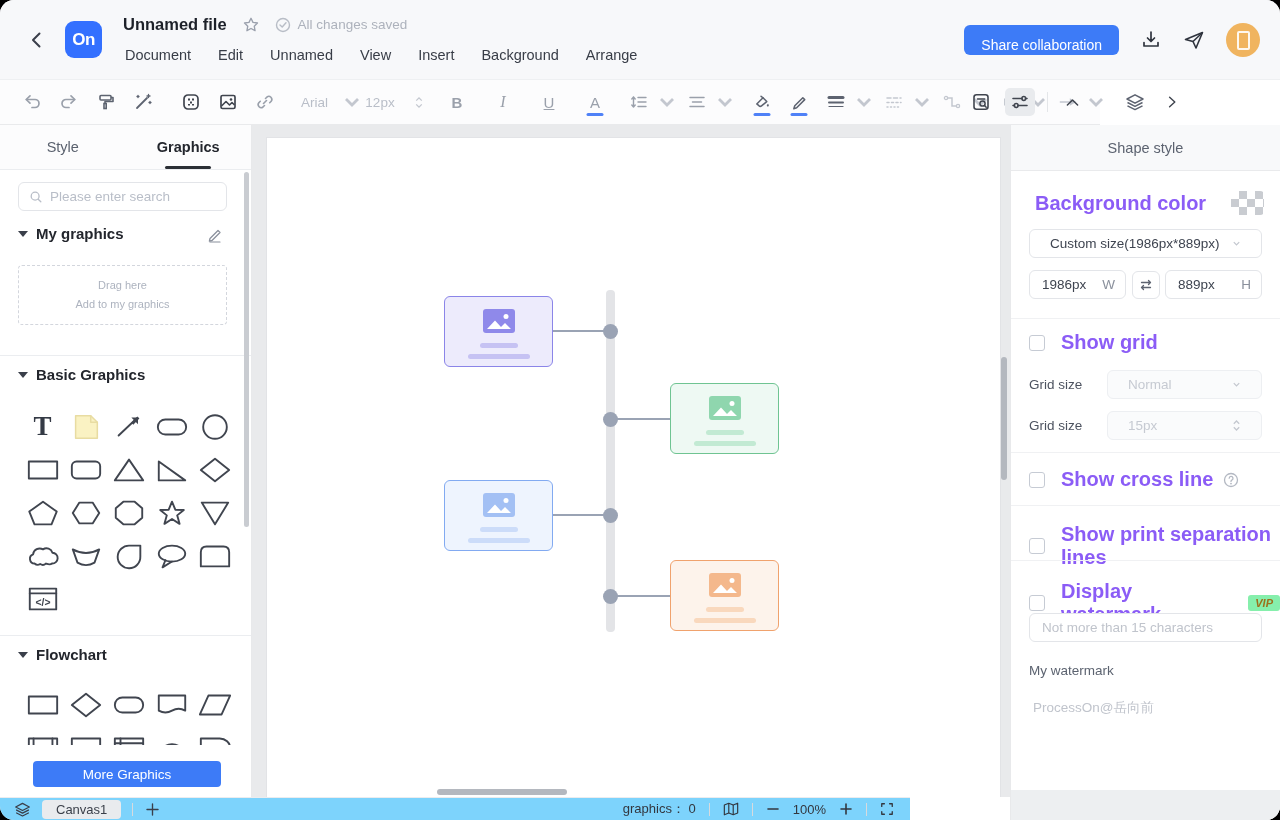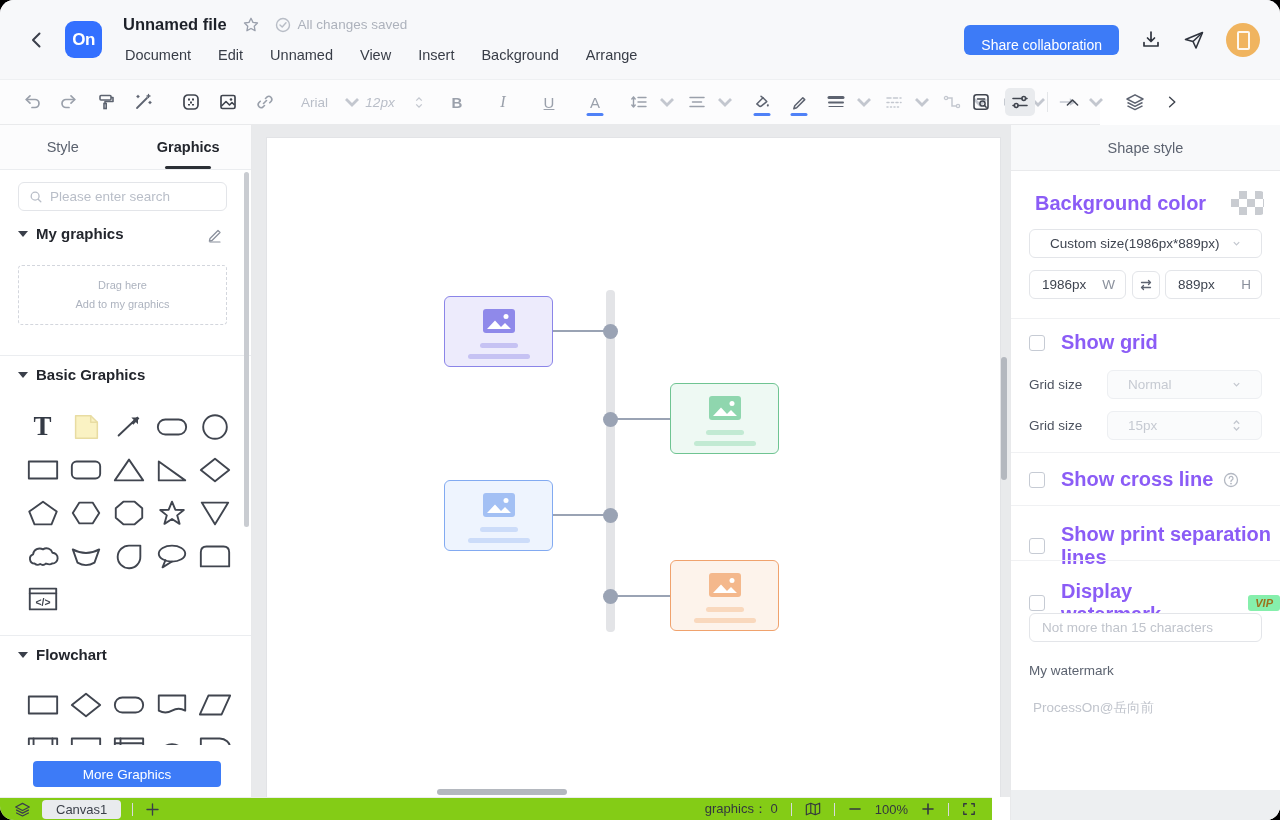--- a/index.html
+++ b/index.html
@@ -27,21 +27,21 @@
   
   .toolbar { position:absolute; left:0; top:80px; width:1100px; height:45px; background:#fcfcfd; border-bottom:1px solid #e9eaec; display:flex; align-items:center; padding-left:20px; }
   .tb { display:flex; align-items:center; justify-content:center; height:28px; min-width:24px; margin-right:13px; cursor:pointer; position:relative; }
   .tb svg { width:20px; height:20px; }
   .tb-sep { width:1px; height:20px; background:#e4e6e9; margin:0 9px 0 2px; }
   .c-en { color:#5d6370; }
   .c-dk { color:#40454f; }
   .c-md { color:#9aa0ab; }
   .c-dis { color:#c3c7cf; }
   .tb-font { width:52px; font-size:13.5px; color:#b9bec8; justify-content:flex-start; }
-  .tb-size { width:34px; font-size:13.5px; color:#b9bec8;font-style:italic; }
+  .tb-size { width:34px; font-size:13.5px; color:#b9bec8; }
   .caret { width:9px; height:9px; color:#c3c7cf; margin-left:4px; }
   .tb-letter { font-size:15px; font-weight:700; color:#9aa0ab; }
   .tb-letter.it { font-style:italic; font-weight:400; font-family:"Liberation Serif", serif; font-size:16px; }
   .tb-letter.un { text-decoration:underline; font-weight:400; }
   .blue-bar { position:absolute; left:50%; transform:translateX(-50%); bottom:0px; width:17px; height:3px; border-radius:1.5px; background:#4f81f7; }
   .tb-chip { background:#e9ebee; border-radius:5px; width:30px; }
   .tbar-right { position:absolute; right:16px; top:0; height:44px; display:flex; align-items:center; gap:12px; }
 
   
   .sidebar { position:absolute; left:0; top:125px; width:252px; height:672px; background:#fff; border-right:1px solid #e8e9eb; }
@@ -107,21 +107,21 @@
   .grid-row .g-label { width:78px; color:#4d5360; }
   .grid-row .r-select { position:relative; left:auto; right:auto; flex:1; }
   .vip-badge { font-size:11px; font-weight:700; font-style:italic; border-radius:3px; padding:2px 7px; }
   .wm-input { position:absolute; left:18px; right:18px; top:488px; height:29px; border:1px solid #e3e5e9; border-radius:6px; padding:0 12px; font-size:13.5px; font-family:inherit; color:#3a3f4a; outline:none; }
   .wm-input::placeholder { color:#c0c4cc; }
   .my-wm { position:absolute; left:18px; top:538px; color:#5c6370; }
   .wm-value { position:absolute; left:22px; top:574px; color:#c0c4cc; }
   .r-footer { position:absolute; left:0; right:0; bottom:0; height:30px; background:#edeff1; }
 
   
-  .bottombar { position:absolute; left:0; top:797px; width:992px; height:23px; background:#84cc16; border-top:1px solid #ececee; }
+  .bottombar { position:absolute; left:0; top:797px; width:910px; height:23px; background:#7dd3fc; border-top:1px solid #ececee; }
   .bb-left { position:absolute; left:14px; top:0; height:22px; display:flex; align-items:center; gap:11px; }
   .bb-ic { width:17px; height:17px; color:#3a3f4a; cursor:pointer; }
   .canvas-chip { height:19px; padding:0 14px; background:#e9ebee; border-radius:4px; font-size:13px; color:#3a3f49; display:flex; align-items:center; cursor:pointer; }
   .bb-sep { width:1px; height:13px; background:#d8dadd; }
   .bb-right { position:absolute; right:16px; top:0; height:22px; display:flex; align-items:center; gap:13px; font-size:13px; color:#33373f; }
   .zoom-ic { width:14px; height:14px; color:#33373f; cursor:pointer; }
 </style>
 </head>
 <body>
 

